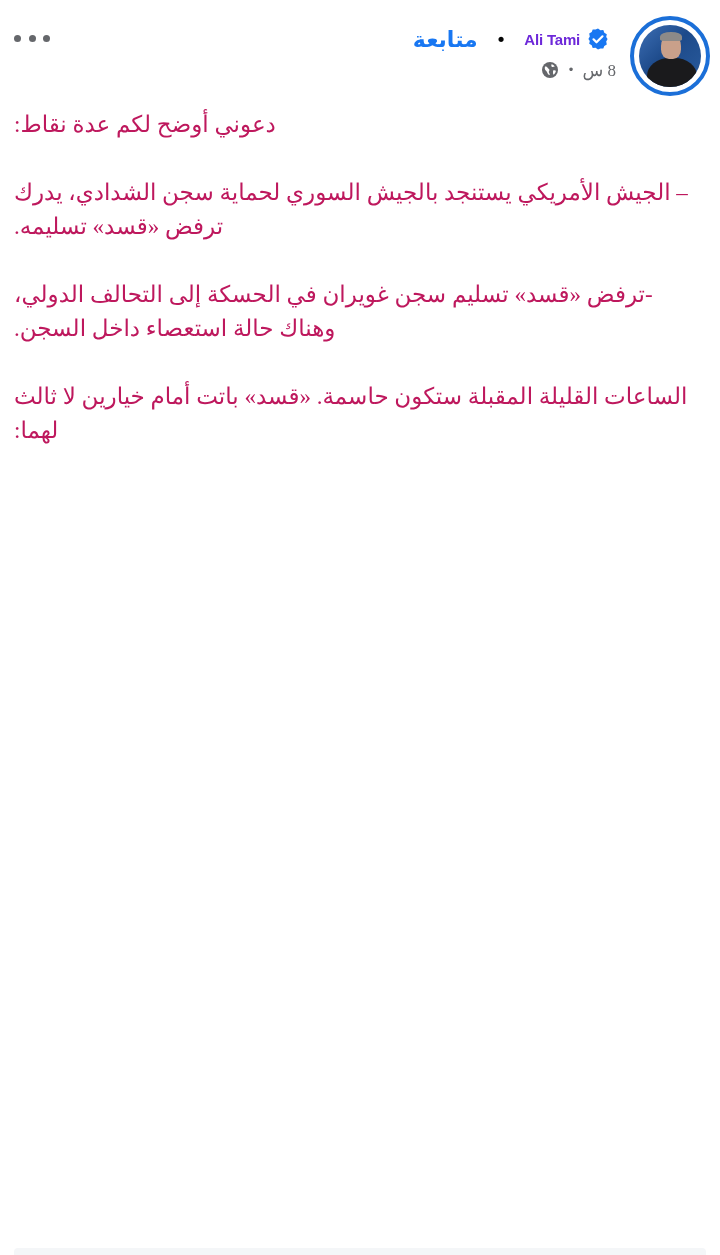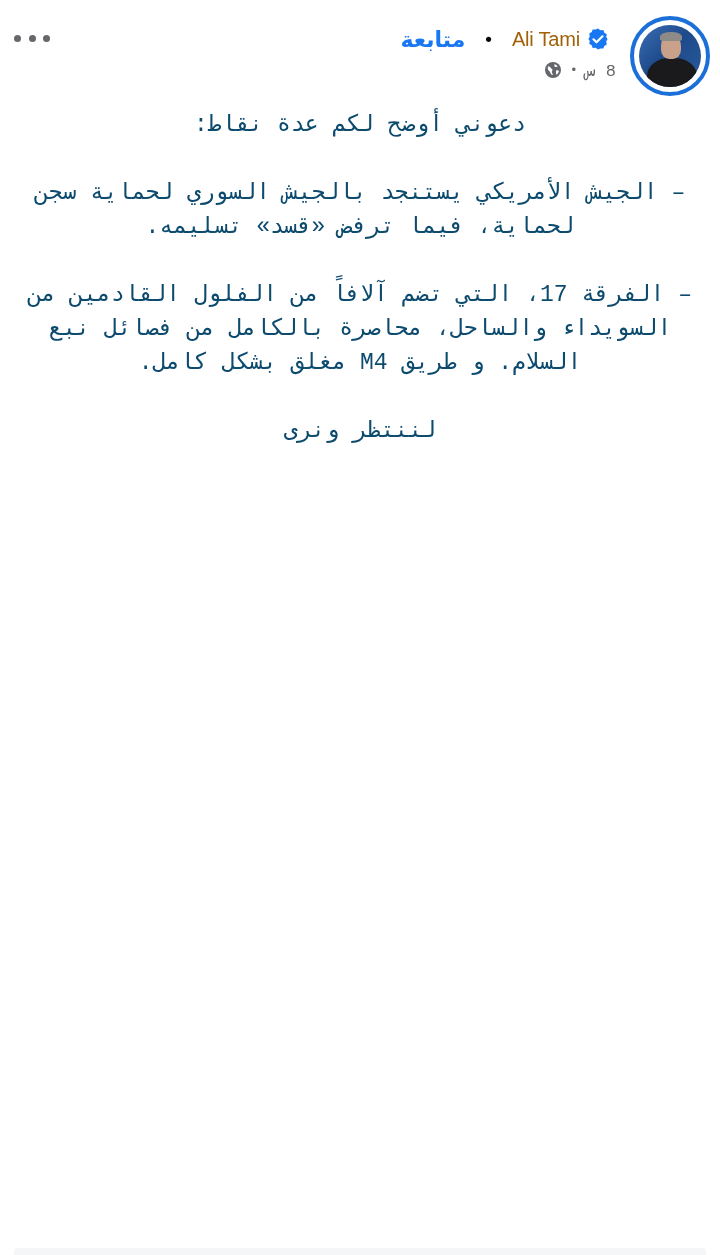--- a/index.html
+++ b/index.html
@@ -97,23 +97,23 @@
       direction: ltr;
     }
     .verified-badge {
       width: 24px;
       height: 24px;
       margin-left: 6px;
       display: inline-flex;
     }
     .author-name {
       font-family: "Liberation Sans", sans-serif;
-      font-weight: normal;
-      font-size: 20px;
-      color: #a16207;
+      font-weight: bold;
+      font-size: 15px;
+      color: #6d28d9;
       letter-spacing: -0.2px;
       cursor: pointer;
     }
     .sep-dot {
       font-size: 18px;
       color: #050505;
       margin: 0 18px 0 18px;
     }
     .follow-link {
       font-family: "DejaVu Sans", sans-serif;
@@ -129,43 +129,43 @@
       top: 58px;
       height: 24px;
       display: flex;
       flex-direction: row-reverse;
       align-items: center;
       color: #65676b;
       font-size: 17px;
     }
     .meta-time {
       direction: rtl;
-      font-family: Liberation Mono, monospace;
+      font-family: Liberation Serif, serif;
       cursor: pointer;
     }
     .meta-dot {
       margin: 0 8px;
       font-size: 12px;
     }
     .globe-icon {
       width: 18px;
       height: 18px;
       display: inline-flex;
     }
     .post-body {
       position: absolute;
       top: 108px;
       right: 14px;
       width: 700px;
       direction: rtl;
-      text-align: center;
-      font-family: Liberation Mono, monospace;
+      text-align: left;
+      font-family: Liberation Serif, serif;
       font-size: 23px;
       line-height: 34px;
-      color: #0c4a6e;
+      color: #be185d;
     }
     .para {
       margin-bottom: 34px;
       white-space: pre-line;
       padding-left: 8px;
     }
     .bottom-divider {
       position: absolute;
       left: 14px;
       right: 14px;
@@ -214,18 +214,18 @@
         <path d="M4 5.5c1.2-.4 2.2.3 2.6 1.2.4 1 1.6 1 1.8 2 .2 1-.8 1.6-.6 2.6.2.9 1.1 1.4 1 2.6-1.3-.2-2.3-1.3-2.6-2.5-.3-1.1-1.4-1.5-1.9-2.4C3.8 8.2 3.6 6.8 4 5.5z" fill="#ffffff"></path>
         <path d="M10.5 3.2c1.3.3 2.6 1.1 3.3 2.3-.9.1-1.5.7-2.2.6-.8-.1-1.4-.8-1.3-1.6.1-.5.2-.9.2-1.3z" fill="#ffffff"></path>
         <path d="M12.6 9.3c.8-.3 1.7 0 2.3.5-.2 1.6-1.1 3-2.4 3.9-.3-.8-.6-1.5-.5-2.3.1-.9-.1-1.7.6-2.1z" fill="#ffffff"></path>
       </svg>
     </span>
   </div>
 </div>
 
 <div class="post-body">
   <p class="para">دعوني أوضح لكم عدة نقاط:</p>
-  <p class="para">– الجيش الأمريكي يستنجد بالجيش السوري لحماية سجن لحماية، فيما ترفض «قسد» تسليمه.</p>
-  <p class="para">– الفرقة 17، التي تضم آلافاً من الفلول القادمين من السويداء والساحل، محاصرة بالكامل من فصائل نبع السلام. و طريق M4 مغلق بشكل كامل.</p>
-  <p class="para">لننتظر ونرى</p>
+  <p class="para">– الجيش الأمريكي يستنجد بالجيش السوري لحماية سجن الشدادي، يدرك ترفض «قسد» تسليمه.</p>
+  <p class="para">-ترفض «قسد» تسليم سجن غويران في الحسكة إلى التحالف الدولي، وهناك حالة استعصاء داخل السجن.</p>
+  <p class="para">الساعات القليلة  المقبلة ستكون حاسمة. «قسد» باتت أمام خيارين لا ثالث لهما:</p>
 </div>
 
 <div class="bottom-divider"></div>
 
 </body></html>

